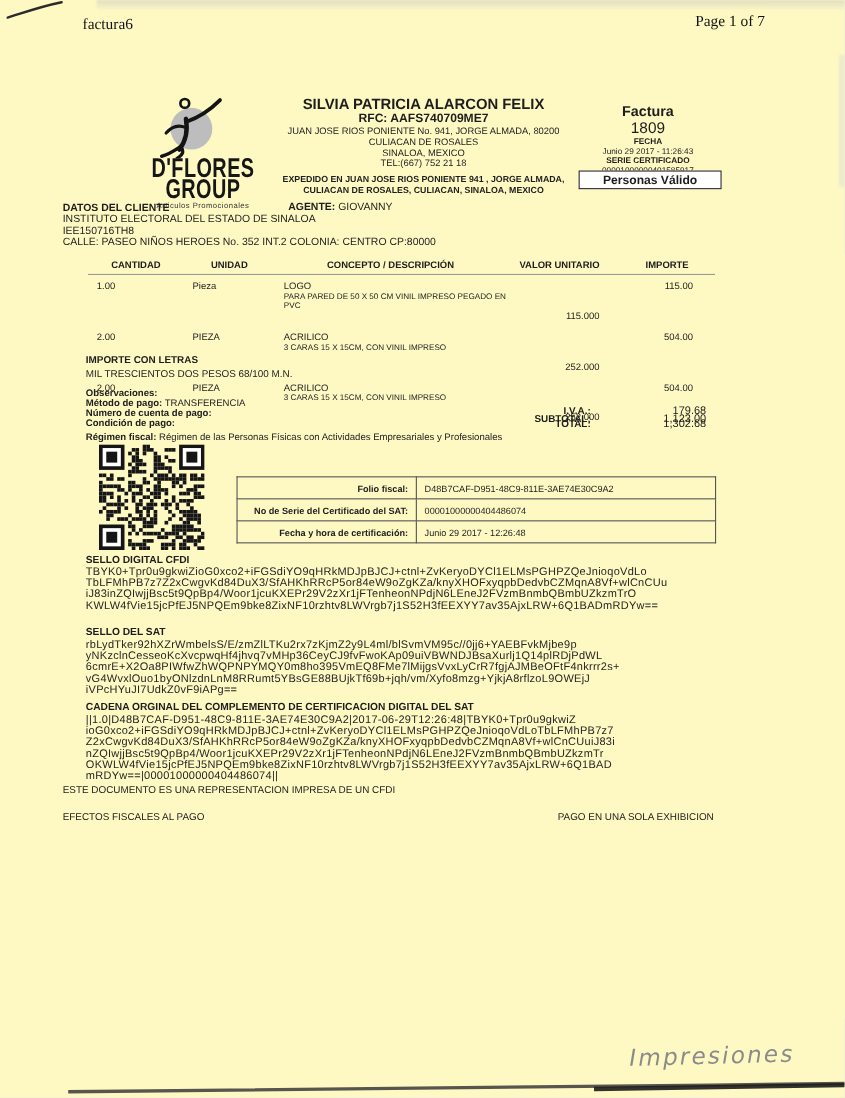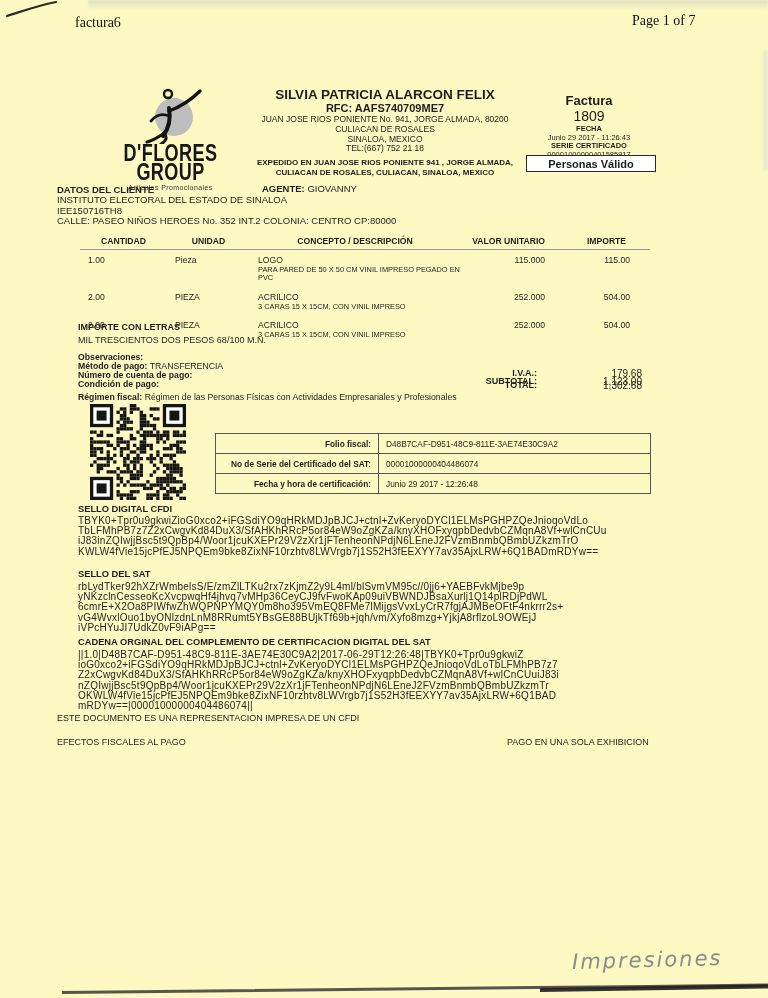--- a/index.html
+++ b/index.html
@@ -41,21 +41,21 @@
   .items{left:80px;top:236px;width:570px;}
   .irow{display:grid;grid-template-columns:87px 83px 210px 85px 105px;}
   .ihead{font-size:8.6px;font-weight:bold;border-bottom:1px solid #9a9a9a;padding-bottom:3px;}
   .ihead .c1{text-align:center;}
   .ihead .c2{text-align:center;}
   .ihead .c3{text-align:center;}
   .ihead .c4{text-align:right;}
   .ihead .c5{text-align:center;padding-left:18px;}
   .ival{font-size:8.6px;margin-top:5px;}
   .ival .c1,.ival .c2,.ival .c3{padding-left:8px;}
-  .ival .c4{text-align:right;}
+  .ival .c4{text-align:right;margin-top:27px;}
   .ival .c5{text-align:right;padding-right:20px;}
   .idesc{font-size:7.4px;line-height:8.4px;margin-top:1px;}
   
   .lbl9{font-size:9px;}
   .pay{font-size:8.7px;line-height:9.4px;white-space:nowrap;}
   .tot-row{position:absolute;width:210px;display:flex;}
   .tot-row .tl{width:105px;text-align:right;font-size:9px;font-weight:bold;}
   .tot-row .tv{width:105px;text-align:right;font-size:10px;}
   
   .cert{position:absolute;left:215px;top:433px;width:436px;border-collapse:collapse;}
@@ -90,21 +90,21 @@
 
   <svg class="abs" style="left:142px;top:86px;" width="62" height="58" viewBox="0 0 62 58">
     <circle cx="32" cy="31" r="19" fill="#bdbdbd"></circle>
     <circle cx="26" cy="8" r="4" fill="none" stroke="#141414" stroke-width="2.4"></circle>
     <path d="M21,50 C27,42 29,33 27,22" stroke="#141414" stroke-width="4" fill="none" stroke-linecap="round"></path>
     <path d="M27,25 C38,21 49,14 58,5" stroke="#141414" stroke-width="3.4" fill="none" stroke-linecap="round"></path>
     <path d="M27,30 C20,27 14,29 9,35" stroke="#141414" stroke-width="2.8" fill="none" stroke-linecap="round"></path>
     <path d="M21,48 C15,52 10,55 5,56" stroke="#141414" stroke-width="3.2" fill="none" stroke-linecap="round"></path>
     <path d="M22,47 C26,52 24,55 19,58" stroke="#141414" stroke-width="3" fill="none" stroke-linecap="round"></path>
   </svg>
-  <div class="abs ctr" style="left:103px;top:142px;width:135px;">
+  <div class="abs ctr" style="left:117px;top:142px;width:135px;">
     <div class="brand-name">D'FLORES</div>
     <div class="brand-name">GROUP</div>
     <div class="brand-tag" style="margin-top:4px;">Articulos Promocionales</div>
   </div>
 
   <div class="abs issuer" style="left:235px;top:87px;">
     <div class="nm">SILVIA PATRICIA ALARCON FELIX</div>
     <div class="rfc">RFC: AAFS740709ME7</div>
     <div class="ad">JUAN JOSE RIOS PONIENTE No. 941, JORGE ALMADA, 80200</div>
     <div class="ad">CULIACAN DE ROSALES</div>

